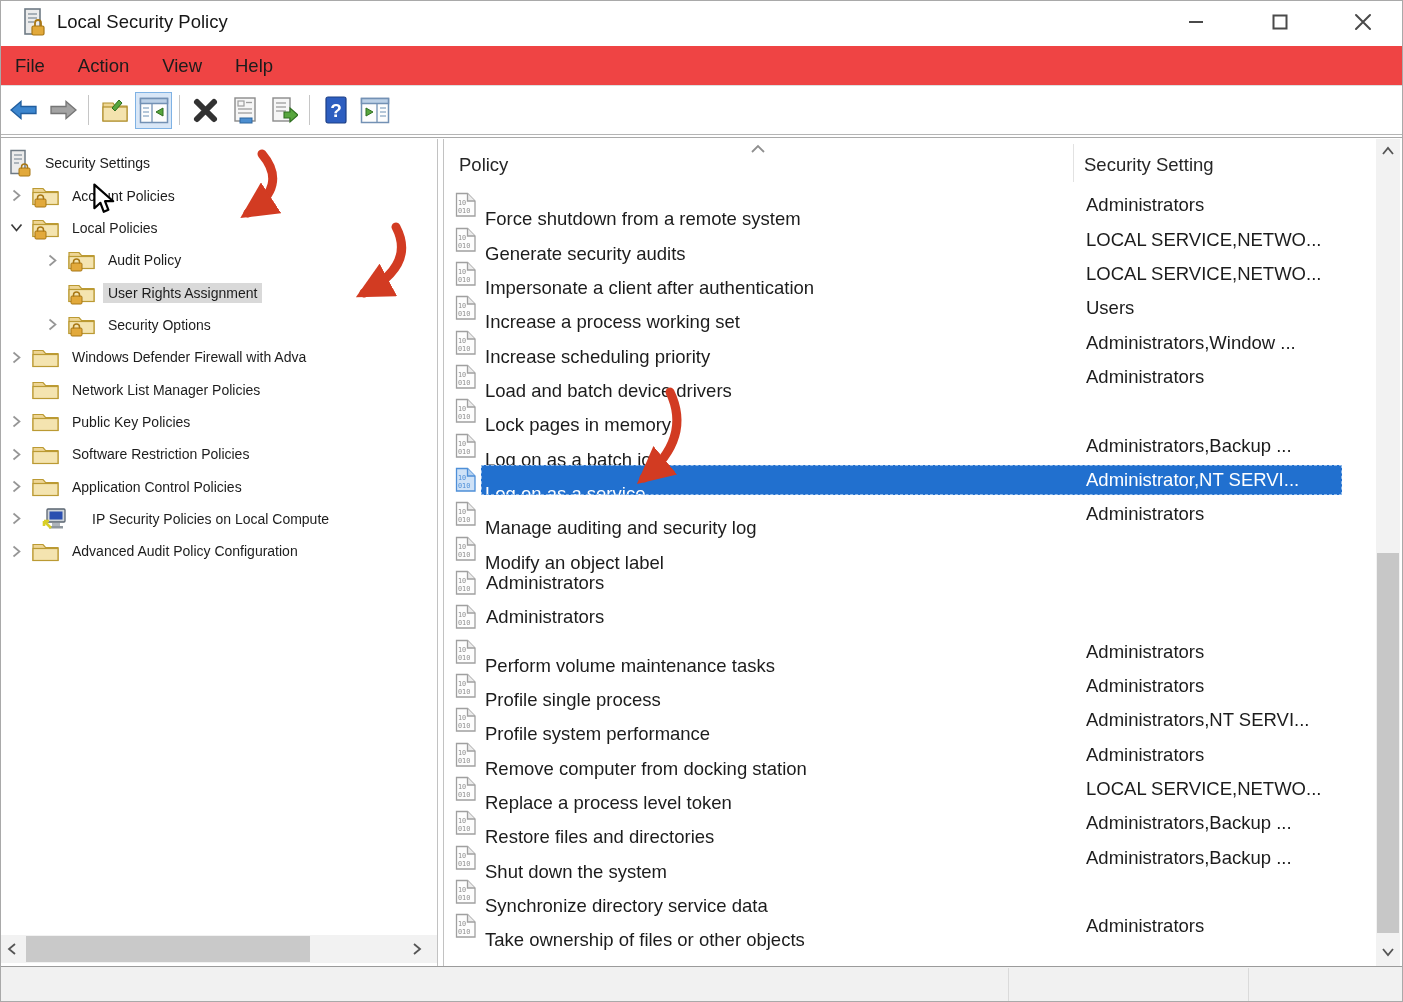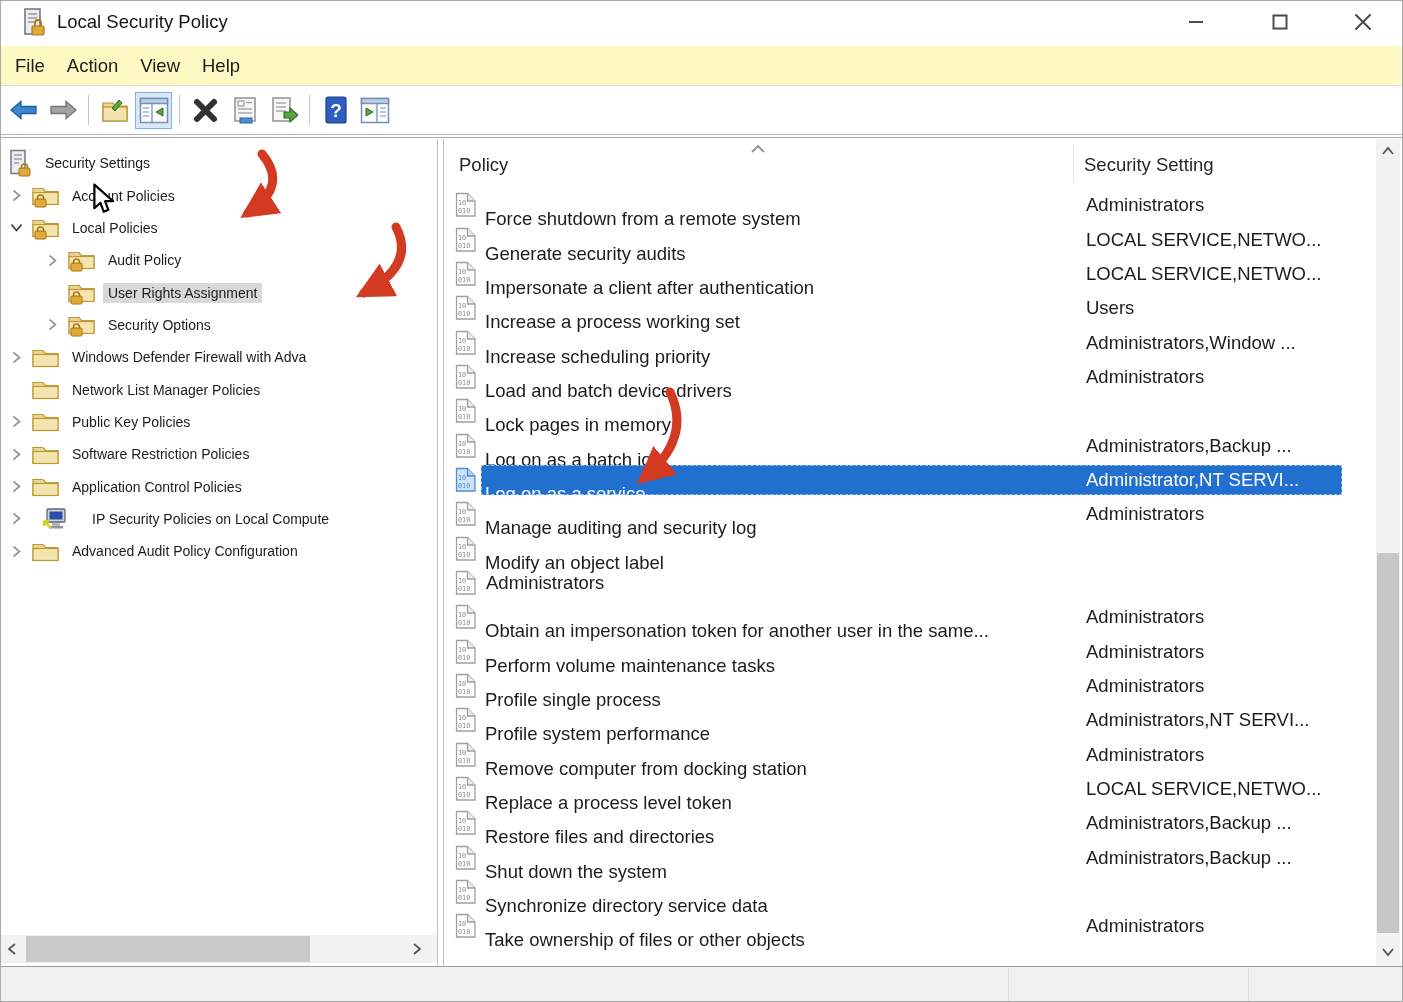--- a/index.html
+++ b/index.html
@@ -11,21 +11,21 @@
   .window-frame{position:absolute;inset:0;border:1px solid #a9a9a9;box-sizing:border-box;pointer-events:none;z-index:90;}
 
   
   .titlebar{position:absolute;top:0;left:0;right:0;height:46px;background:#fff;}
   .app-icon{position:absolute;left:20px;top:7px;}
   .app-title{position:absolute;left:57px;top:11px;font-size:18.5px;color:#161616;white-space:nowrap;}
   .win-btn{position:absolute;top:2px;width:46px;height:40px;display:flex;align-items:center;justify-content:center;}
   .win-btn.min{left:1173px;} .win-btn.max{left:1257px;} .win-btn.close{left:1340px;}
 
   
-  .menubar{position:absolute;top:46px;left:0;right:0;height:39px;display:flex;align-items:center;gap:22px;padding-left:15px;font-size:18.5px;background:#fef9c3;}
+  .menubar{position:absolute;top:46px;left:0;right:0;height:39px;display:flex;align-items:center;gap:33px;padding-left:15px;font-size:18.5px;background:#ef4444;}
   .menu-item{white-space:nowrap;}
 
   
   .toolbar{position:absolute;top:85px;left:0;right:0;height:50px;border-top:1px solid #dedede;border-bottom:1px solid #b5b5b5;display:flex;align-items:center;padding-left:4px;box-sizing:border-box;background:#fff;}
   .tb-btn{width:37px;height:37px;display:flex;align-items:center;justify-content:center;margin:0 1px;box-sizing:border-box;border:1px solid transparent;}
   .tb-btn.active{background:var(--tb-active,#d9e7f7);border:1px solid #7fb2e4;}
   .tb-sep{width:1px;height:30px;background:#c6c6c6;margin:0 6px;flex:none;}
 
   
   .content{position:absolute;top:137px;left:0;right:0;height:828px;border-top:1px solid #a9a9a9;box-sizing:content-box;}
@@ -586,21 +586,20 @@
         <div class="list-row">
           <span class="doc-icon">
             <svg width="22" height="26" viewBox="0 0 22 26">
               <path d="M1.5 1.5 h11 l7.5 7.5 v15 h-18.5 Z" fill="#fdfdfd" stroke="#a0a0a0" stroke-width="1.3"></path>
               <path d="M12.5 1.5 v7.5 h7.5" fill="#ececec" stroke="#a0a0a0" stroke-width="1.3"></path>
               <text x="3" y="12.5" font-size="6.8" fill="#8f8f8f" font-family="DejaVu Sans Mono,monospace">10</text>
               <text x="3" y="21" font-size="6.8" fill="#8f8f8f" font-family="DejaVu Sans Mono,monospace">010</text>
             </svg>
           </span>
           <div class="row-body">
-            <span class="cell policy">Obtain an impersonation token for another user in the same...</span>
             <span class="cell setting">Administrators</span>
           </div>
         </div>
         <div class="list-row">
           <span class="doc-icon">
             <svg width="22" height="26" viewBox="0 0 22 26">
               <path d="M1.5 1.5 h11 l7.5 7.5 v15 h-18.5 Z" fill="#fdfdfd" stroke="#a0a0a0" stroke-width="1.3"></path>
               <path d="M12.5 1.5 v7.5 h7.5" fill="#ececec" stroke="#a0a0a0" stroke-width="1.3"></path>
               <text x="3" y="12.5" font-size="6.8" fill="#8f8f8f" font-family="DejaVu Sans Mono,monospace">10</text>
               <text x="3" y="21" font-size="6.8" fill="#8f8f8f" font-family="DejaVu Sans Mono,monospace">010</text>

